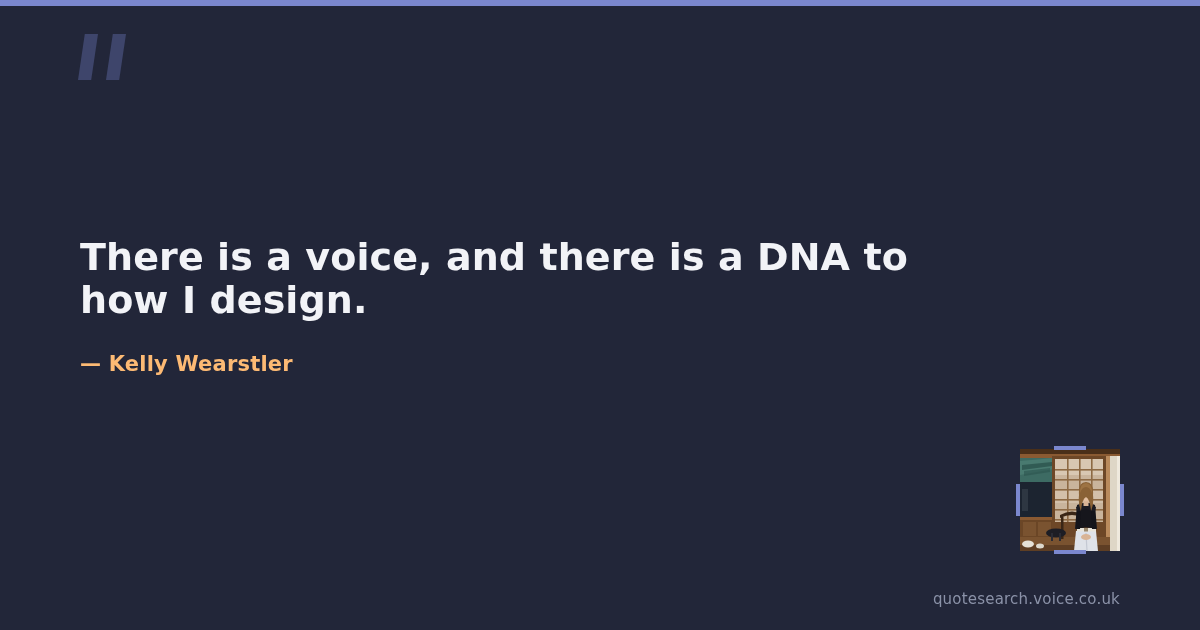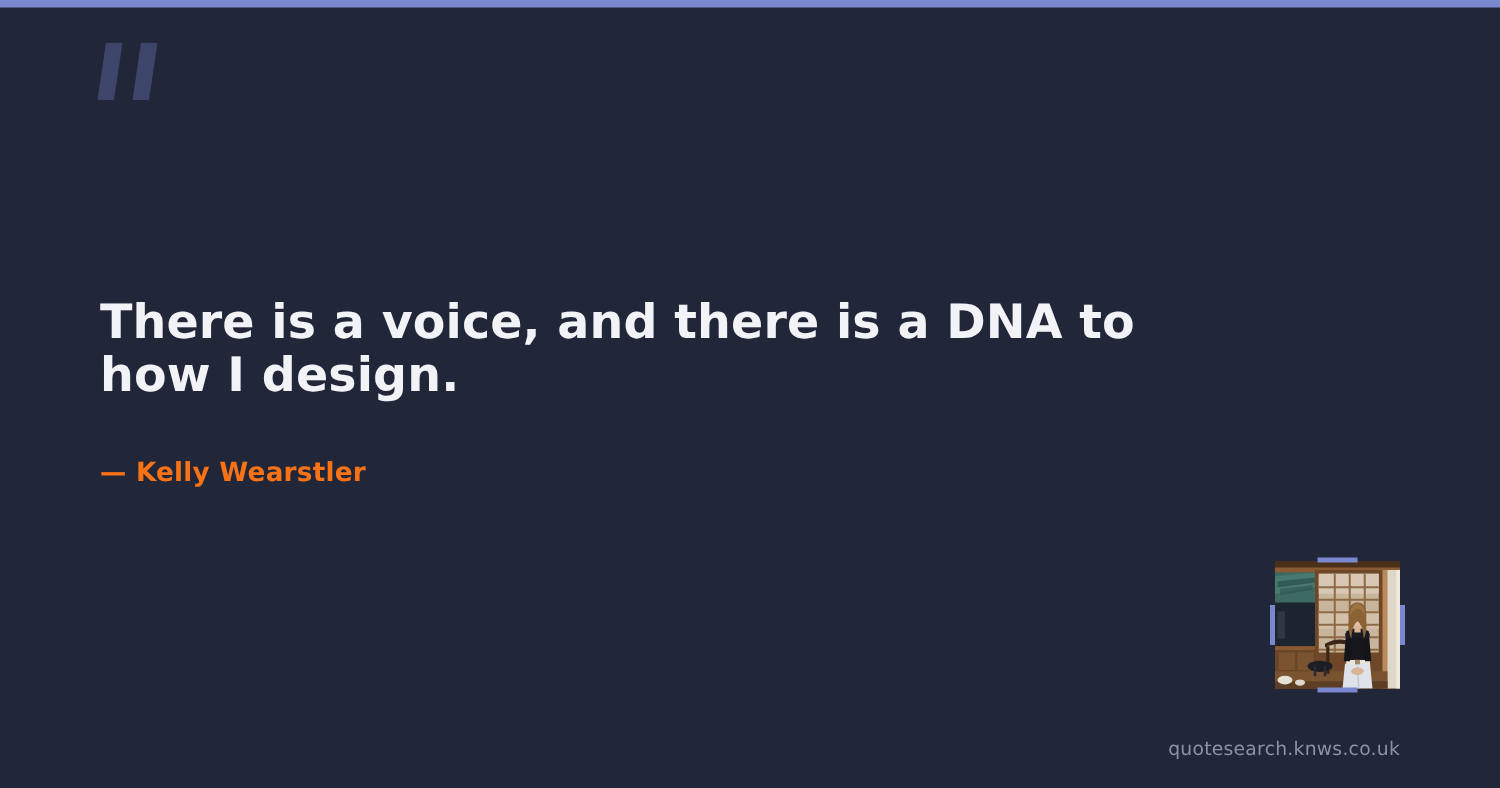--- a/index.html
+++ b/index.html
@@ -40,24 +40,24 @@
     width:880px;
   }
   .quote-text{
     font-size:38px;
     line-height:1.12;
     color:#f2f3f7;
     font-weight:700;
     letter-spacing:0.1px;
   }
   .attribution{
-    margin-top:45px;
+    margin-top:31px;
     font-size:21px;
     font-weight:700;
-    color:#f97316;
+    color:#fdba74;
     letter-spacing:0.2px;
   }
 
   
   .thumb-wrap{
     position:absolute;
     left:1020px; top:449px;
     width:100px; height:102px;
   }
   .thumb{
@@ -176,13 +176,13 @@
       <ellipse cx="8" cy="95" rx="6" ry="3.5" fill="#e6e2d8"></ellipse>
       <ellipse cx="20" cy="97" rx="4" ry="2.5" fill="#dcd8cd"></ellipse>
     </svg>
   </div>
   <span class="handle top"></span>
   <span class="handle bottom"></span>
   <span class="handle left"></span>
   <span class="handle right"></span>
 </div>
 
-<div class="footer-url">quotesearch.knws.co.uk</div>
+<div class="footer-url">quotesearch.voice.co.uk</div>
 
 </body></html>

